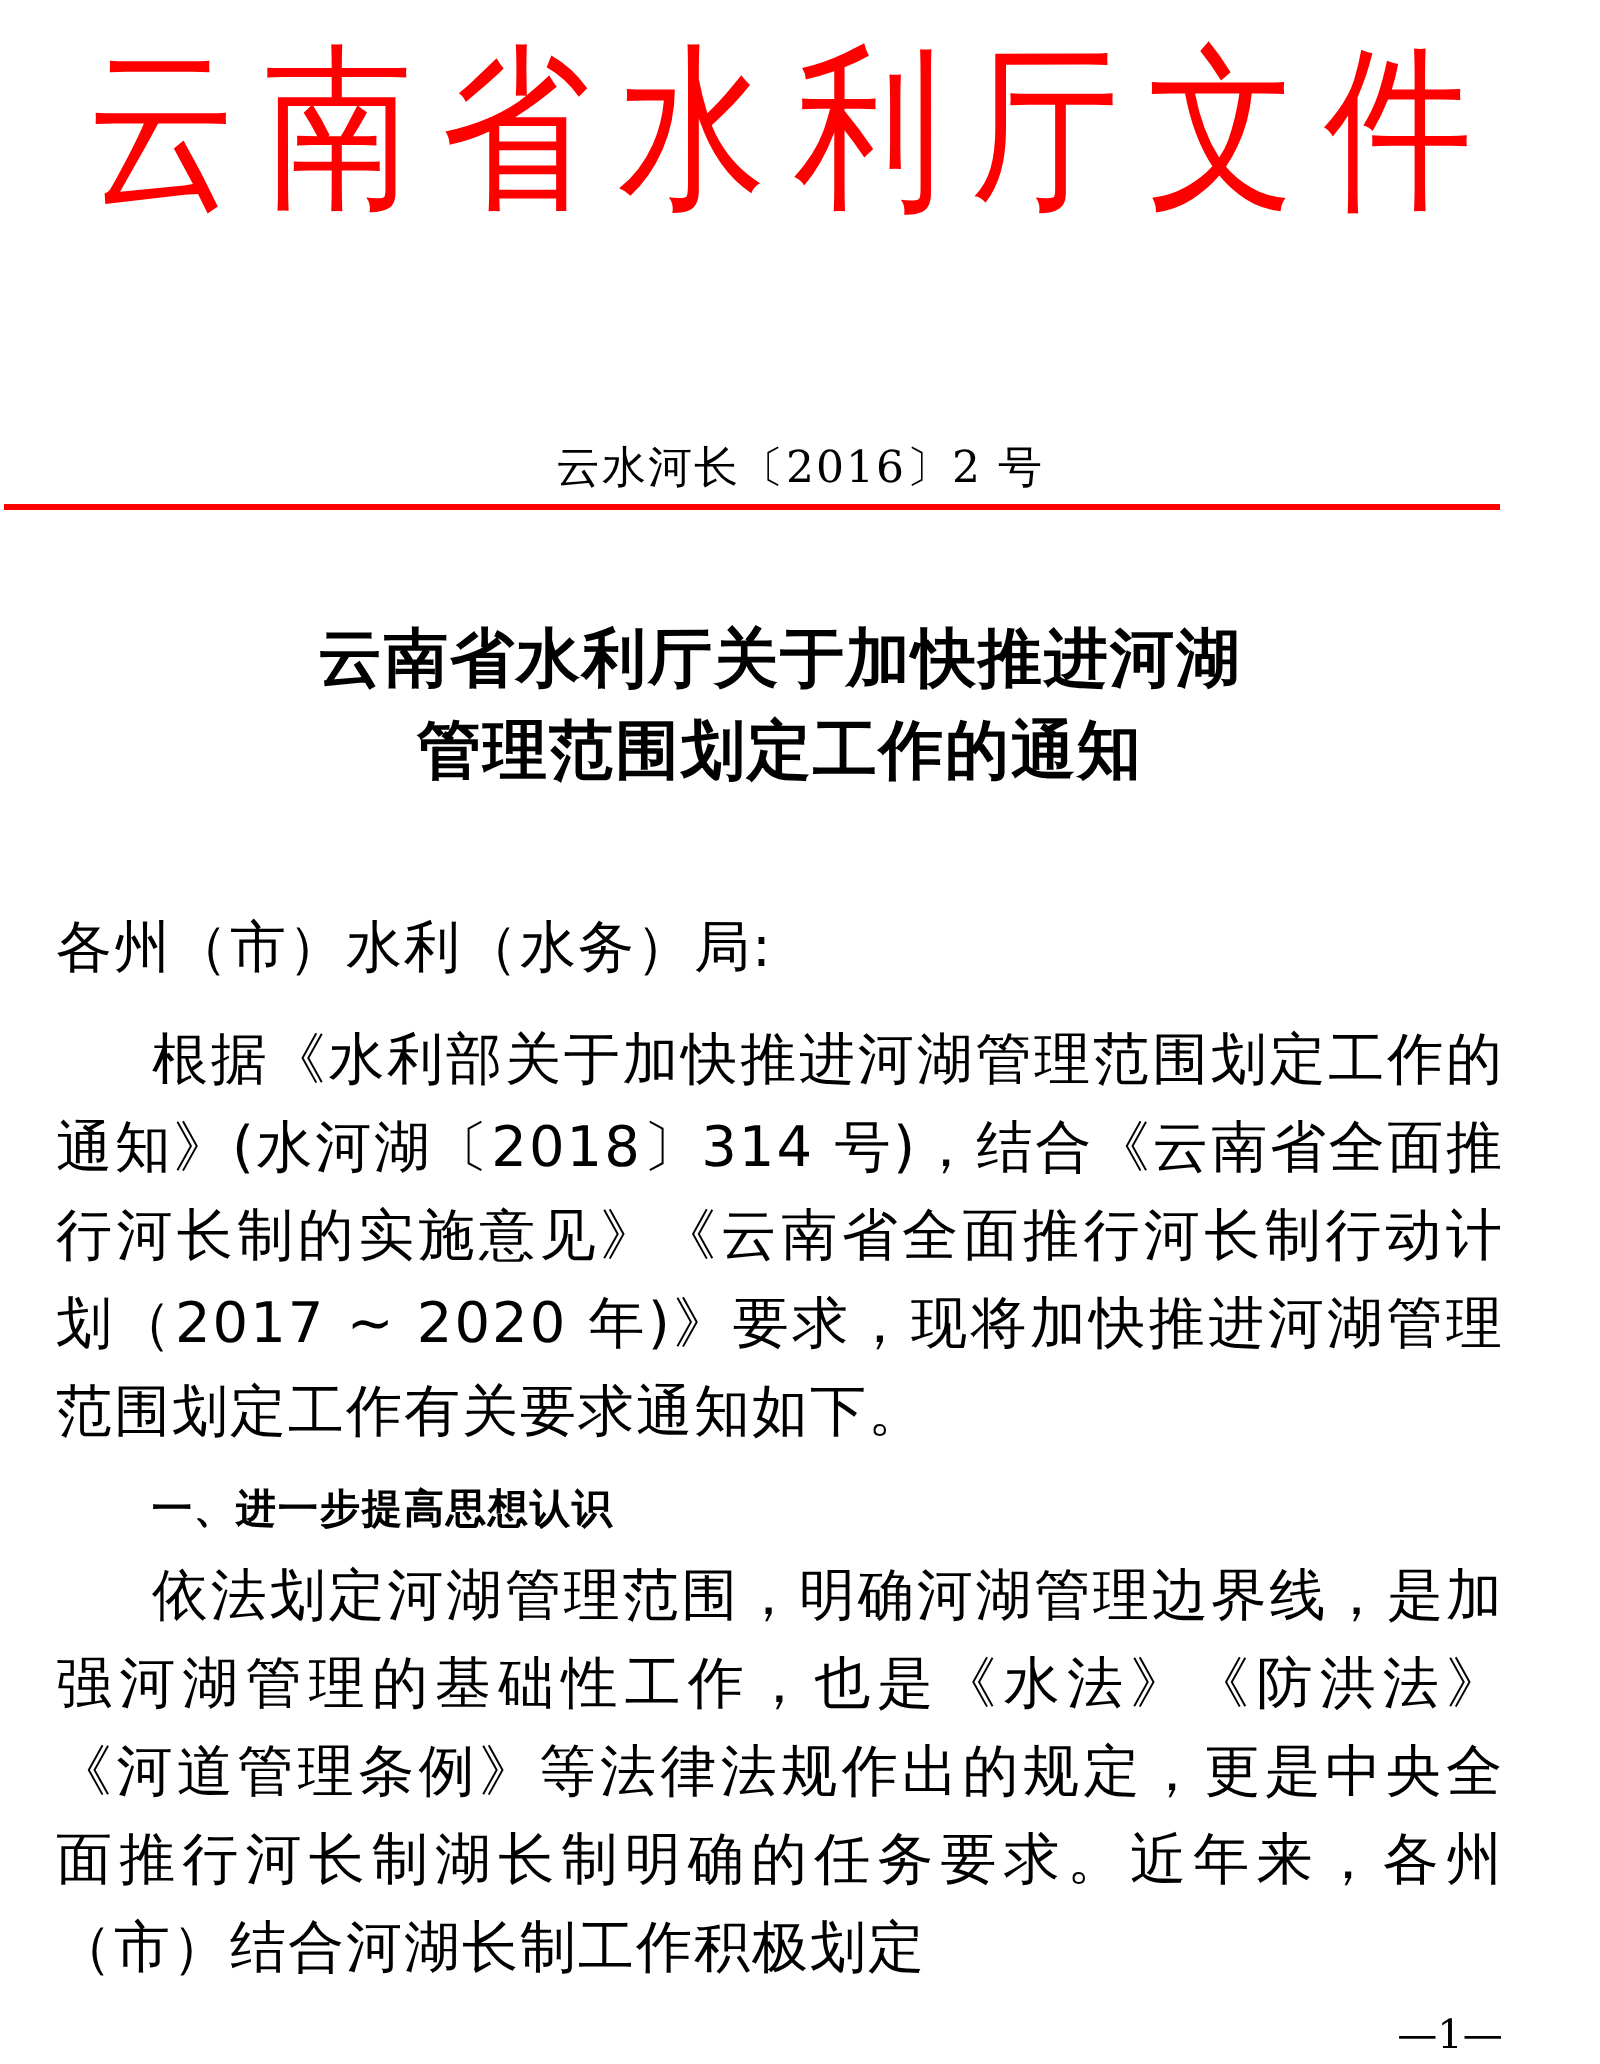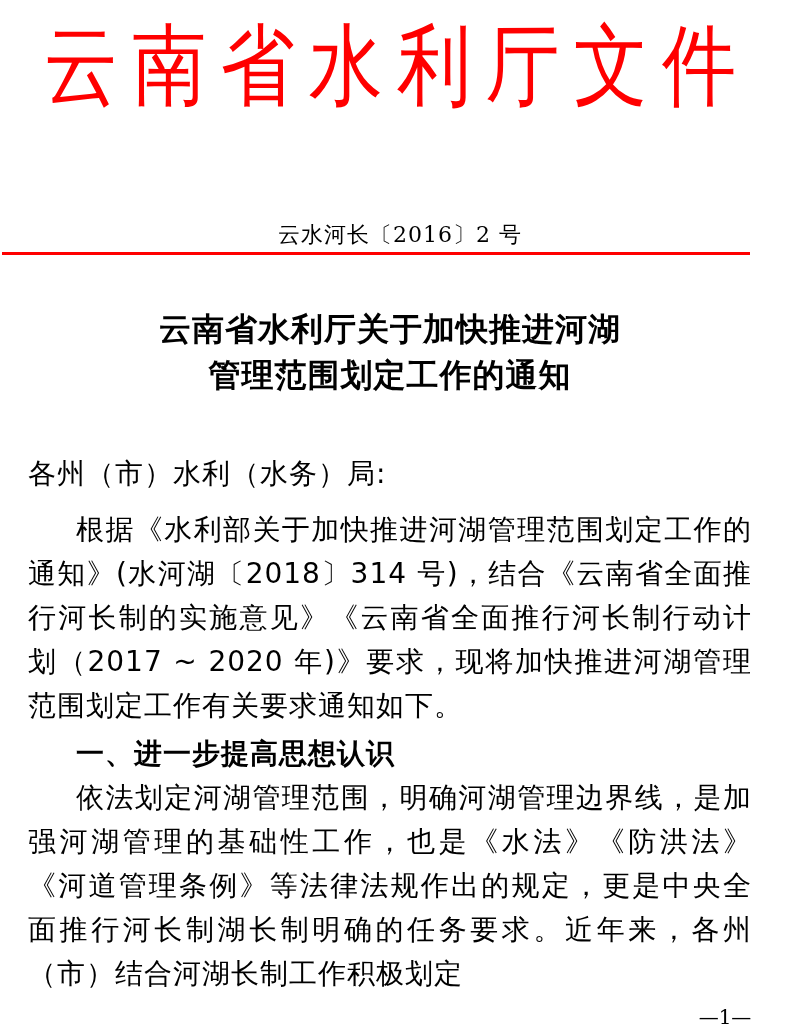--- a/index.html
+++ b/index.html
@@ -74,21 +74,21 @@
       text-align: justify;
       letter-spacing: 1px;
     }
     .salutation { top: 452px; }
     .para1 { top: 496px; text-indent: 48px; margin-top: 12px; }
     .section-heading {
       position: absolute;
       left: 76px;
       top: 732px;
       font-family: "DejaVu Sans", "Liberation Sans", sans-serif;
-      font-size: 28px;
+      font-size: 20px;
       font-weight: bold;
       line-height: 44px;
       letter-spacing: 1px;
     }
     .para2 { top: 776px; text-indent: 48px; }
     .page-number {
       position: absolute;
       top: 1004px;
       left: 690px;
       width: 70px;

